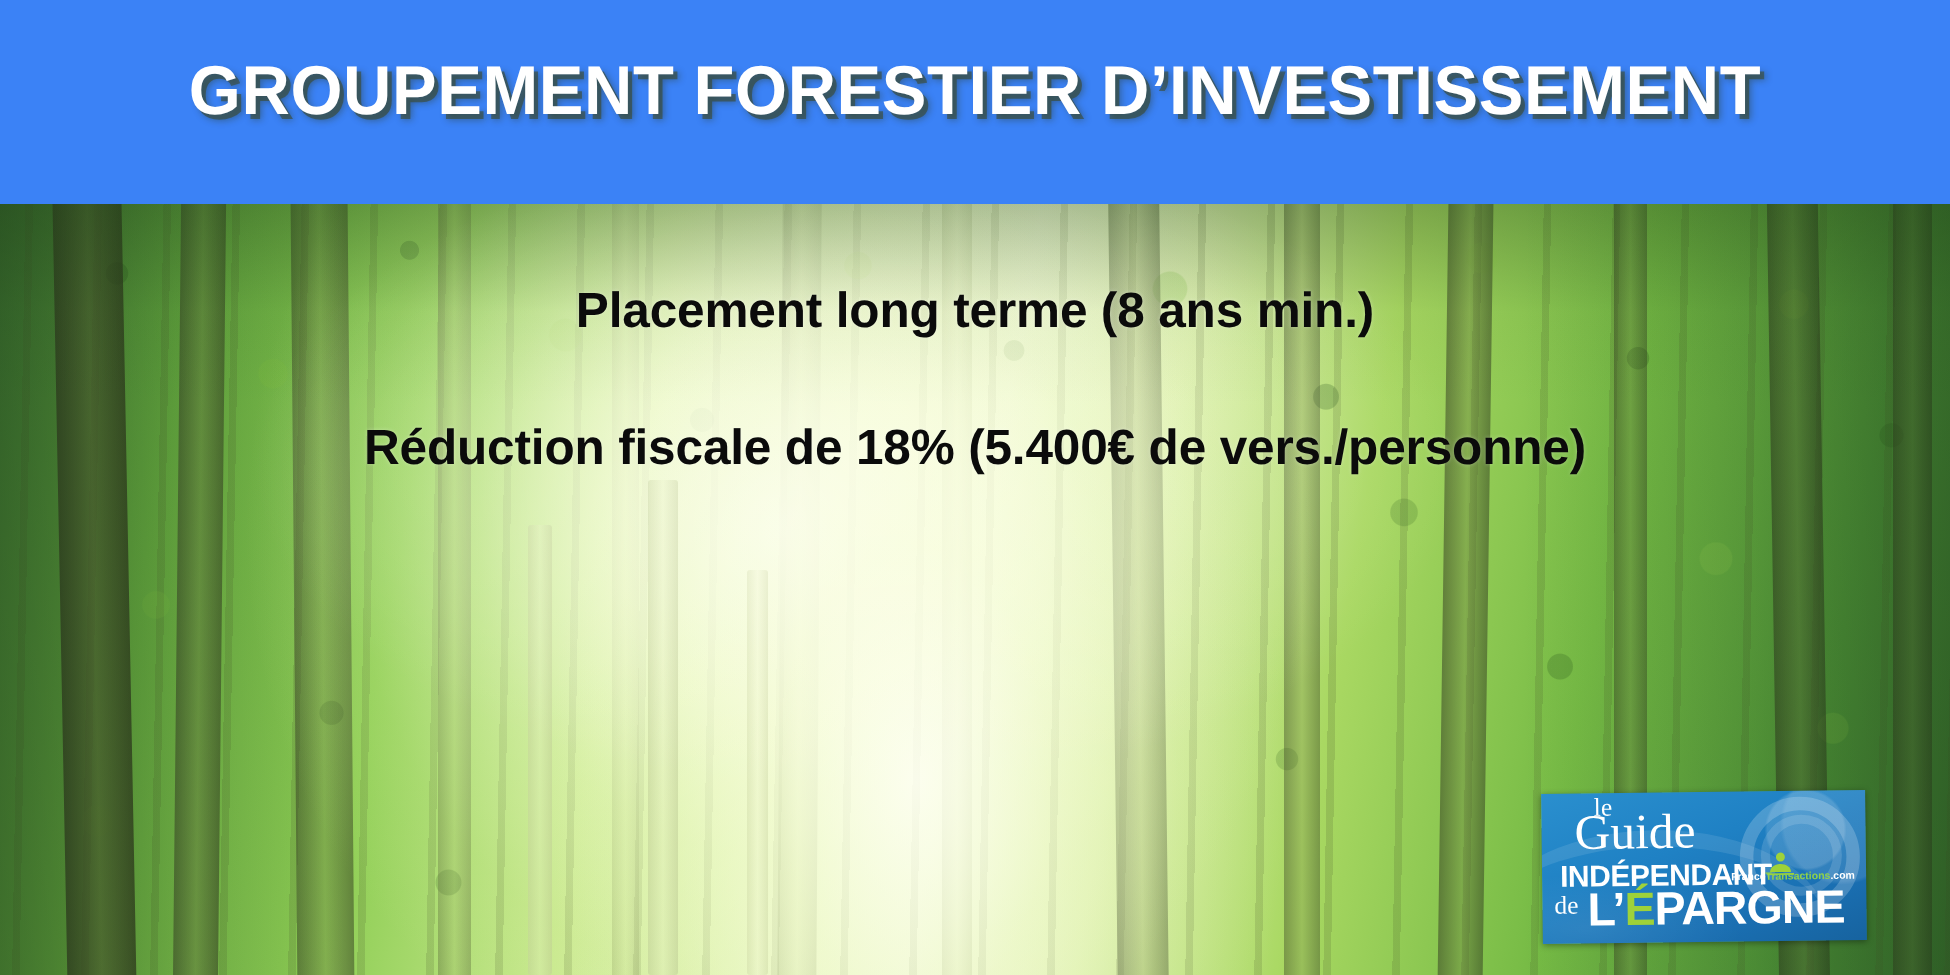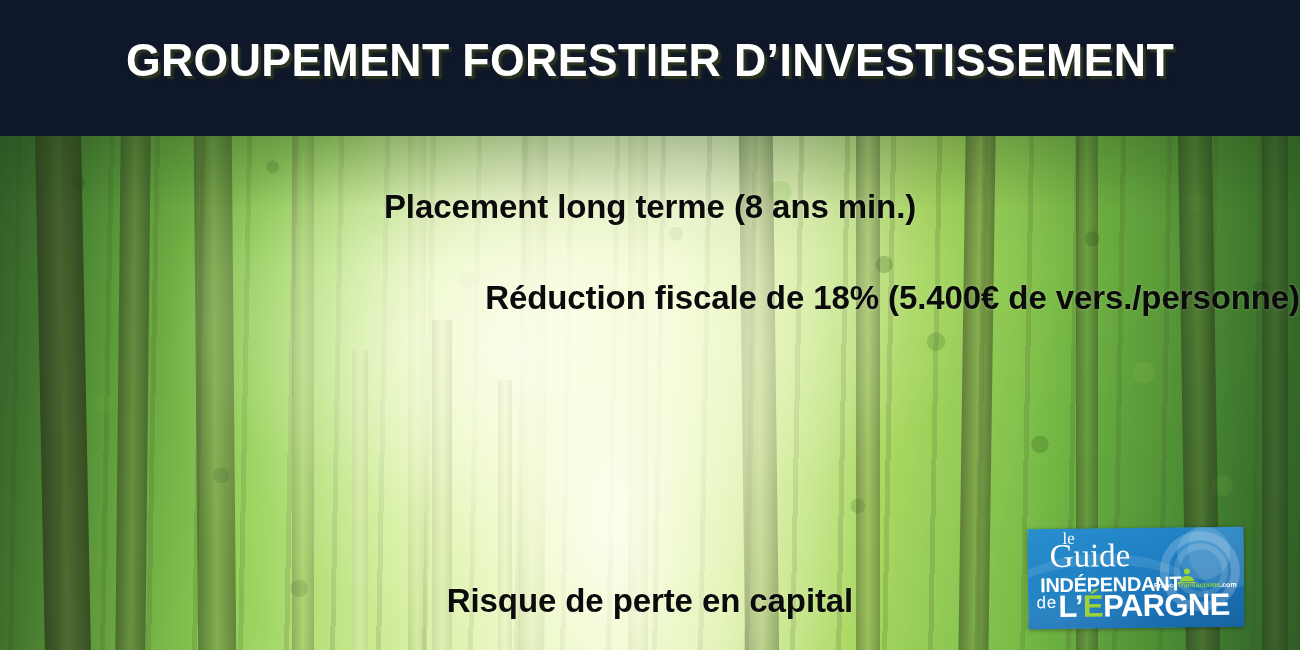--- a/index.html
+++ b/index.html
@@ -10,21 +10,21 @@
     background:#ffffff;
   }
   .banner{
     position:relative;width:1300px;height:650px;overflow:hidden;
     background:#cfe9a8;
   }
 
   
   .title-band{
     position:absolute;left:0;top:0;width:1300px;height:136px;
-    background:#0f172a;
+    background:#3b82f6;
     z-index:6;
     overflow:hidden;
   }
   .title-text{
     position:absolute;left:0;right:0;top:33px;
     text-align:center;
     font-size:46px;
     font-weight:bold;
     letter-spacing:0.4px;
     color:#ffffff;
@@ -164,21 +164,21 @@
     position:absolute;left:0;width:1300px;text-align:center;
     color:#0b0b0b;
     font-weight:bold;
     font-size:33px;
     letter-spacing:-0.1px;
     white-space:nowrap;
     font-family:"Liberation Sans","DejaVu Sans",sans-serif;
     text-shadow:0 0 3px rgba(255,255,255,0.30);
   }
   .ln1{top:52px;}
-  .ln2{top:143px;text-align:right;}
+  .ln2{top:143px;}
   .ln3{top:240px;}
   .ln4{top:339px;}
   .ln5{top:446px;}
 
   
   .logo{
     position:absolute;left:1028px;top:528px;width:216px;height:100px;
     z-index:8;
     background:
       radial-gradient(circle 44px at 176px 26px, rgba(255,255,255,0.14) 0 58%, rgba(255,255,255,0) 62%),
@@ -226,21 +226,21 @@
   }
   .logo-ft .ft-a{color:#ffffff;}
   .logo-ft .ft-b{color:#8fd14a;}
   .logo-ft .ft-c{color:#ffffff;}
   .logo-amp{
     position:absolute;left:148px;top:40px;width:22px;height:16px;
   }
   .logo-de{
     position:absolute;left:8px;top:66px;
     color:#ffffff;font-size:17px;line-height:17px;
-    font-family:Liberation Mono, monospace;
+    font-family:Liberation Serif, serif;
   }
   .logo-ep{
     position:absolute;left:30px;top:62px;
     color:#ffffff;font-size:31px;line-height:31px;font-weight:bold;
     letter-spacing:-0.6px;white-space:nowrap;
   }
   .logo-ep .hl{color:#9ed23a;}
 </style>
 </head>
 <body>
@@ -277,21 +277,20 @@
     <div class="mist-trunk mt2"></div>
     <div class="mist-trunk mt3"></div>
 
     <div class="layer l-edges"></div>
     <div class="layer l-glow"></div>
   </div>
 
   <div class="copy">
     <div class="line ln1">Placement long terme (8 ans min.)</div>
     <div class="line ln2">Réduction fiscale de 18% (5.400€ de vers./personne)</div>
-    <div class="line ln5">Risque de perte en capital</div>
   </div>
 
   <div class="logo">
     <div class="logo-ring"></div>
     <div class="logo-ring2"></div>
     <div class="logo-swoosh"></div>
 
     <div class="logo-le">le</div>
     <div class="logo-guide">Guide</div>
     <div class="logo-indep">INDÉPENDANT</div>

